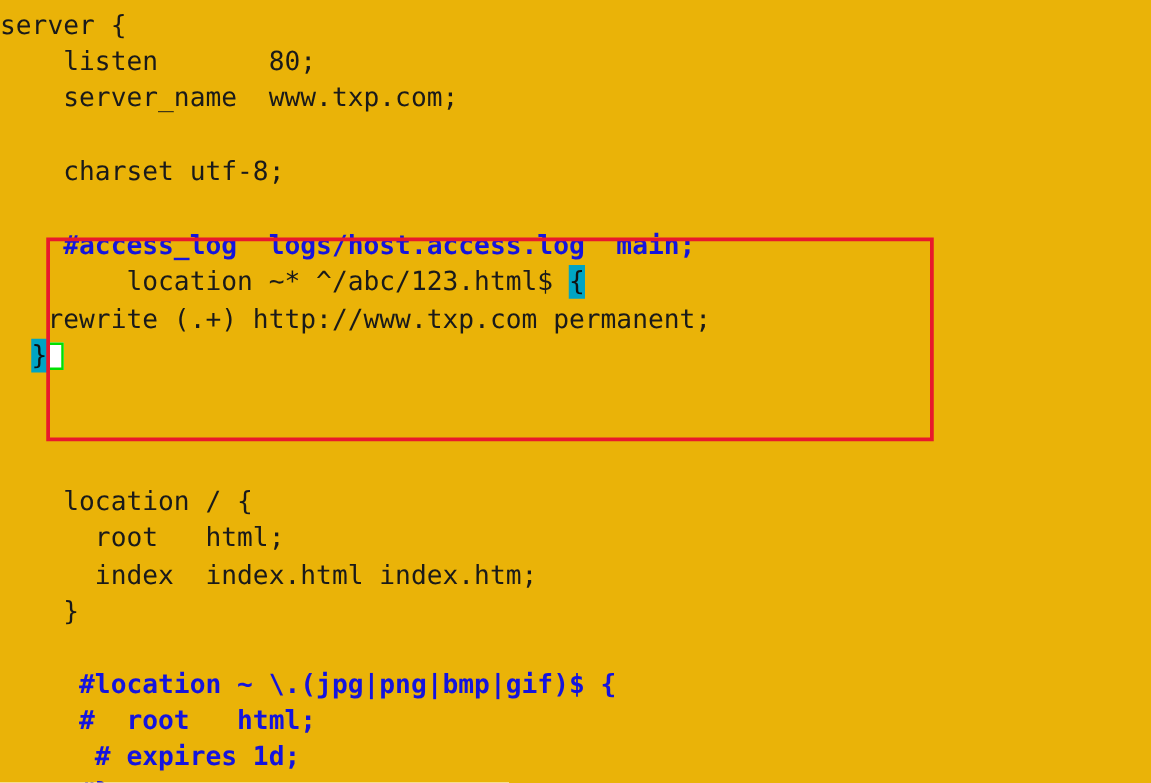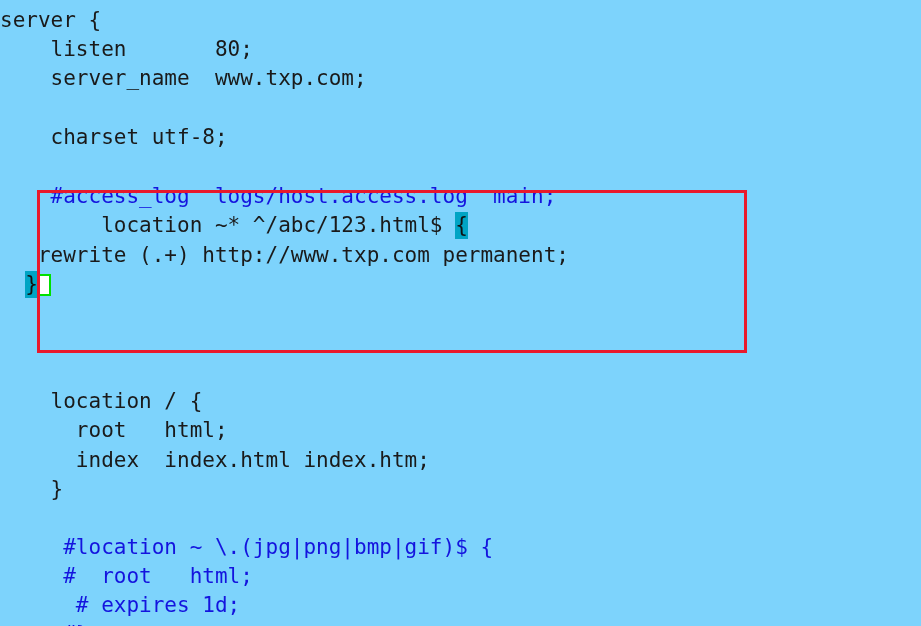--- a/index.html
+++ b/index.html
@@ -42,21 +42,21 @@
     position: absolute;
     left: 0;
     white-space: pre;
     font-family: "DejaVu Sans Mono", monospace;
     font-size: 21px;
     letter-spacing: 0px;
     height: 29px;
   }
 
   .c-default { color: #1a1a1a; }
-  .c-comment { color: #1414de; }
+  .c-comment { color: #1414de; font-weight: bold; }
 
   
   .brace-hl {
     background: #00a4c4;
     color: #111111;
     padding: 1px 0 2px 0;
     box-decoration-break: clone;
   }
 
   
@@ -79,21 +79,21 @@
     height: 163px;
     border: 3px solid #e8192c;
     box-sizing: border-box;
     background: transparent;
     pointer-events: none;
   }
 </style>
 </head>
 <body>
 
-<div id="editor-canvas" style="background: #7dd3fc;">
+<div id="editor-canvas" style="background: #eab308;">
 
   <div class="code-area">
     
   <div class="code-line c-default" style="top: 6px; color: rgb(26, 26, 26);"><span>server {</span></div><div class="code-line c-default" style="top: 35px; color: rgb(26, 26, 26);"><span>    listen       80;</span></div><div class="code-line c-default" style="top: 64px; color: rgb(26, 26, 26);"><span>    server_name  www.txp.com;</span></div><div class="code-line c-default" style="top: 94px; color: rgb(26, 26, 26);"><span></span></div><div class="code-line c-default" style="top: 123px; color: rgb(26, 26, 26);"><span>    charset utf-8;</span></div><div class="code-line c-default" style="top: 153px; color: rgb(26, 26, 26);"><span></span></div><div class="code-line c-comment" style="top: 182px; color: rgb(20, 20, 222);"><span>    #access_log  logs/host.access.log  main;</span></div><div class="code-line c-default" style="top: 211px; color: rgb(26, 26, 26);"><span>        location ~* ^/abc/123.html$ </span><span class="brace-hl" style="background: rgb(0, 164, 196);">{</span></div><div class="code-line c-default" style="top: 241px; color: rgb(26, 26, 26);"><span>   rewrite (.+) http://www.txp.com permanent;</span></div><div class="code-line c-default" style="top: 270px; color: rgb(26, 26, 26);"><span>  </span><span class="brace-hl" style="background: rgb(0, 164, 196);">}</span><span class="caret-box" style="border-color: rgb(0, 224, 0);"></span></div><div class="code-line c-default" style="top: 299px; color: rgb(26, 26, 26);"><span></span></div><div class="code-line c-default" style="top: 328px; color: rgb(26, 26, 26);"><span></span></div><div class="code-line c-default" style="top: 358px; color: rgb(26, 26, 26);"><span></span></div><div class="code-line c-default" style="top: 387px; color: rgb(26, 26, 26);"><span>    location / {</span></div><div class="code-line c-default" style="top: 416px; color: rgb(26, 26, 26);"><span>      root   html;</span></div><div class="code-line c-default" style="top: 446px; color: rgb(26, 26, 26);"><span>      index  index.html index.htm;</span></div><div class="code-line c-default" style="top: 475px; color: rgb(26, 26, 26);"><span>    }</span></div><div class="code-line c-default" style="top: 504px; color: rgb(26, 26, 26);"><span></span></div><div class="code-line c-comment" style="top: 533px; color: rgb(20, 20, 222);"><span>     #location ~ \.(jpg|png|bmp|gif)$ {</span></div><div class="code-line c-comment" style="top: 562px; color: rgb(20, 20, 222);"><span>     #  root   html;</span></div><div class="code-line c-comment" style="top: 591px; color: rgb(20, 20, 222);"><span>      # expires 1d;</span></div><div class="code-line c-comment" style="top: 620px; color: rgb(20, 20, 222);"><span>     #}</span></div></div>
 
   <div id="red-box" style="left: 37px; top: 190px; width: 710px; height: 163px; border-color: rgb(232, 25, 44);"></div>
 
 </div>
 
 </body></html>

